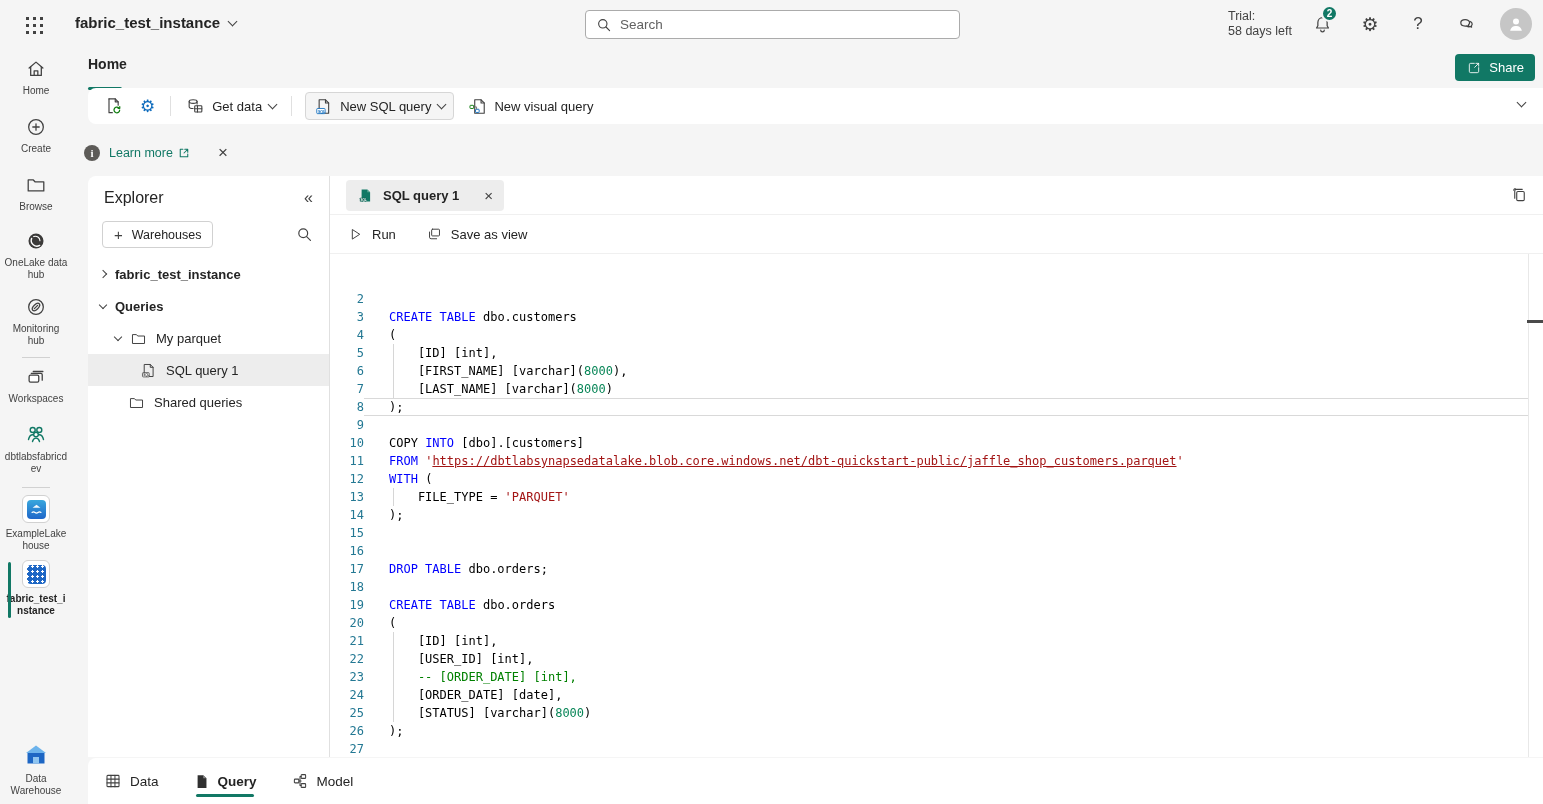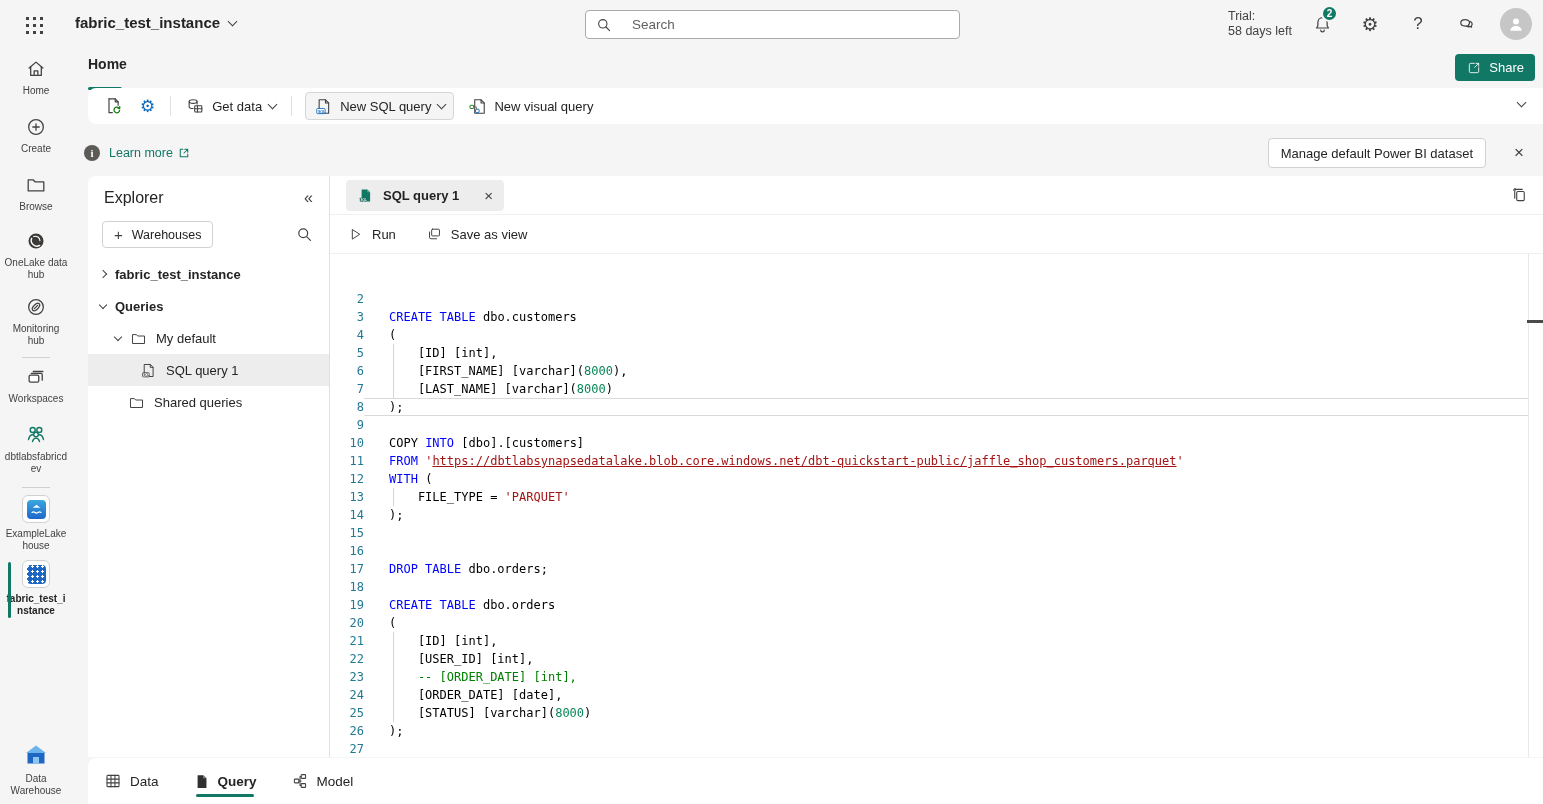--- a/index.html
+++ b/index.html
@@ -6,21 +6,21 @@
   html,body{width:1543px;height:804px;overflow:hidden}
   body{position:relative;background:#f5f5f5;font-family:"Liberation Sans","DejaVu Sans",sans-serif;font-size:13px;color:#242424;-webkit-font-smoothing:antialiased}
   svg{display:block}
   .ico{stroke:#424242;fill:none;stroke-width:1.4;stroke-linecap:round;stroke-linejoin:round}
 
   
   .topbar{position:absolute;left:0;top:0;width:1543px;height:48px;background:#f5f5f5}
   .waffle{position:absolute;left:24px;top:15px;width:20px;height:20px;background-image:radial-gradient(circle,#424242 1.5px,transparent 1.7px);background-size:7px 7px;cursor:pointer}
   .app-name{position:absolute;left:75px;top:14px;font-size:15px;font-weight:600;display:flex;align-items:center;gap:9px}
   .chev{width:7px;height:7px;border-right:1.4px solid #424242;border-bottom:1.4px solid #424242;transform:rotate(45deg);margin-top:-3px}
-  .search-box{position:absolute;left:585px;top:10px;width:375px;height:29px;background:#fff;border:1px solid #ababab;border-radius:4px;display:flex;align-items:center;gap:20px;padding:0 10px}
+  .search-box{position:absolute;left:585px;top:10px;width:375px;height:29px;background:#fff;border:1px solid #ababab;border-radius:4px;display:flex;align-items:center;gap:8px;padding:0 10px}
   .search-box input{border:none;outline:none;flex:1;font-size:13.5px;font-family:inherit;background:transparent;color:#242424}
   .search-box input::placeholder{color:#616161}
   .trial{position:absolute;left:1228px;top:9px;font-size:12.5px;color:#424242;line-height:15px}
   .tb-ic{position:absolute;top:8px;width:32px;height:32px;display:flex;align-items:center;justify-content:center;cursor:pointer}
   .badge{position:absolute;left:15px;top:-3px;width:17px;height:17px;border-radius:50%;background:var(--accent);color:#fff;font-size:10px;font-weight:700;display:flex;align-items:center;justify-content:center;border:2px solid #f5f5f5}
   .help-glyph{font-size:17px;color:#424242}
   .avatar{position:absolute;left:1500px;top:8px;width:32px;height:32px;border-radius:50%;background:#c6c6c6;display:flex;align-items:center;justify-content:center;cursor:pointer}
 
   
   .tabrow{position:absolute;left:88px;top:48px;right:0;height:38px}
@@ -219,21 +219,20 @@
 
 <div class="banner">
   <span class="info-ic">i</span>
   <span class="learn-more">
     <span>Learn more</span>
     <svg class="ico" width="12" height="12" viewBox="0 0 16 16">
         <path d="M6.5 3H3v10h10V9.5"></path>
         <path d="M9 3h4v4M13 3L8 8"></path>
       </svg>
   </span>
-  <div class="manage-btn">Manage default Power BI dataset</div>
   <div class="banner-close">×</div>
 </div>
 
 <div class="rail">
   <div class="rail-item" style="top:10px">
     <svg class="ico" width="22" height="22" viewBox="0 0 24 24">
         <path d="M4.5 11L12 4.5 19.5 11"></path>
         <path d="M6.2 9.6V19h11.6V9.6"></path>
         <path d="M10 19v-5h4v5"></path>
       </svg>
@@ -339,21 +338,21 @@
     </div>
     <div class="tree-row" style="padding-left:12px">
       <span class="tchev open"></span>
       <span class="bold">Queries</span>
     </div>
     <div class="tree-row" style="padding-left:27px">
       <span class="tchev open"></span>
       <svg class="ico" width="17" height="17" viewBox="0 0 24 24">
           <path d="M3.5 18.5v-12h5.6l1.8 2h9.6v10z"></path>
         </svg>
-      <span>My default</span>
+      <span>My parquet</span>
     </div>
     <div class="tree-row selected" style="padding-left:52px">
       <svg width="17" height="17" viewBox="0 0 24 24">
           <path class="ico" d="M6.5 3.5h8l4 4V20.5h-12z"></path>
           <path class="ico" d="M14.5 3.5v4h4"></path>
           <rect x="3.5" y="15" width="9.5" height="6" rx="1" fill="#fff" stroke="#424242" stroke-width="1.1"></rect>
           <text x="4.6" y="19.9" font-size="4.2" font-weight="bold" fill="#424242" font-family="Liberation Sans, sans-serif">SQL</text>
         </svg>
       <span>SQL query 1</span>
     </div>

